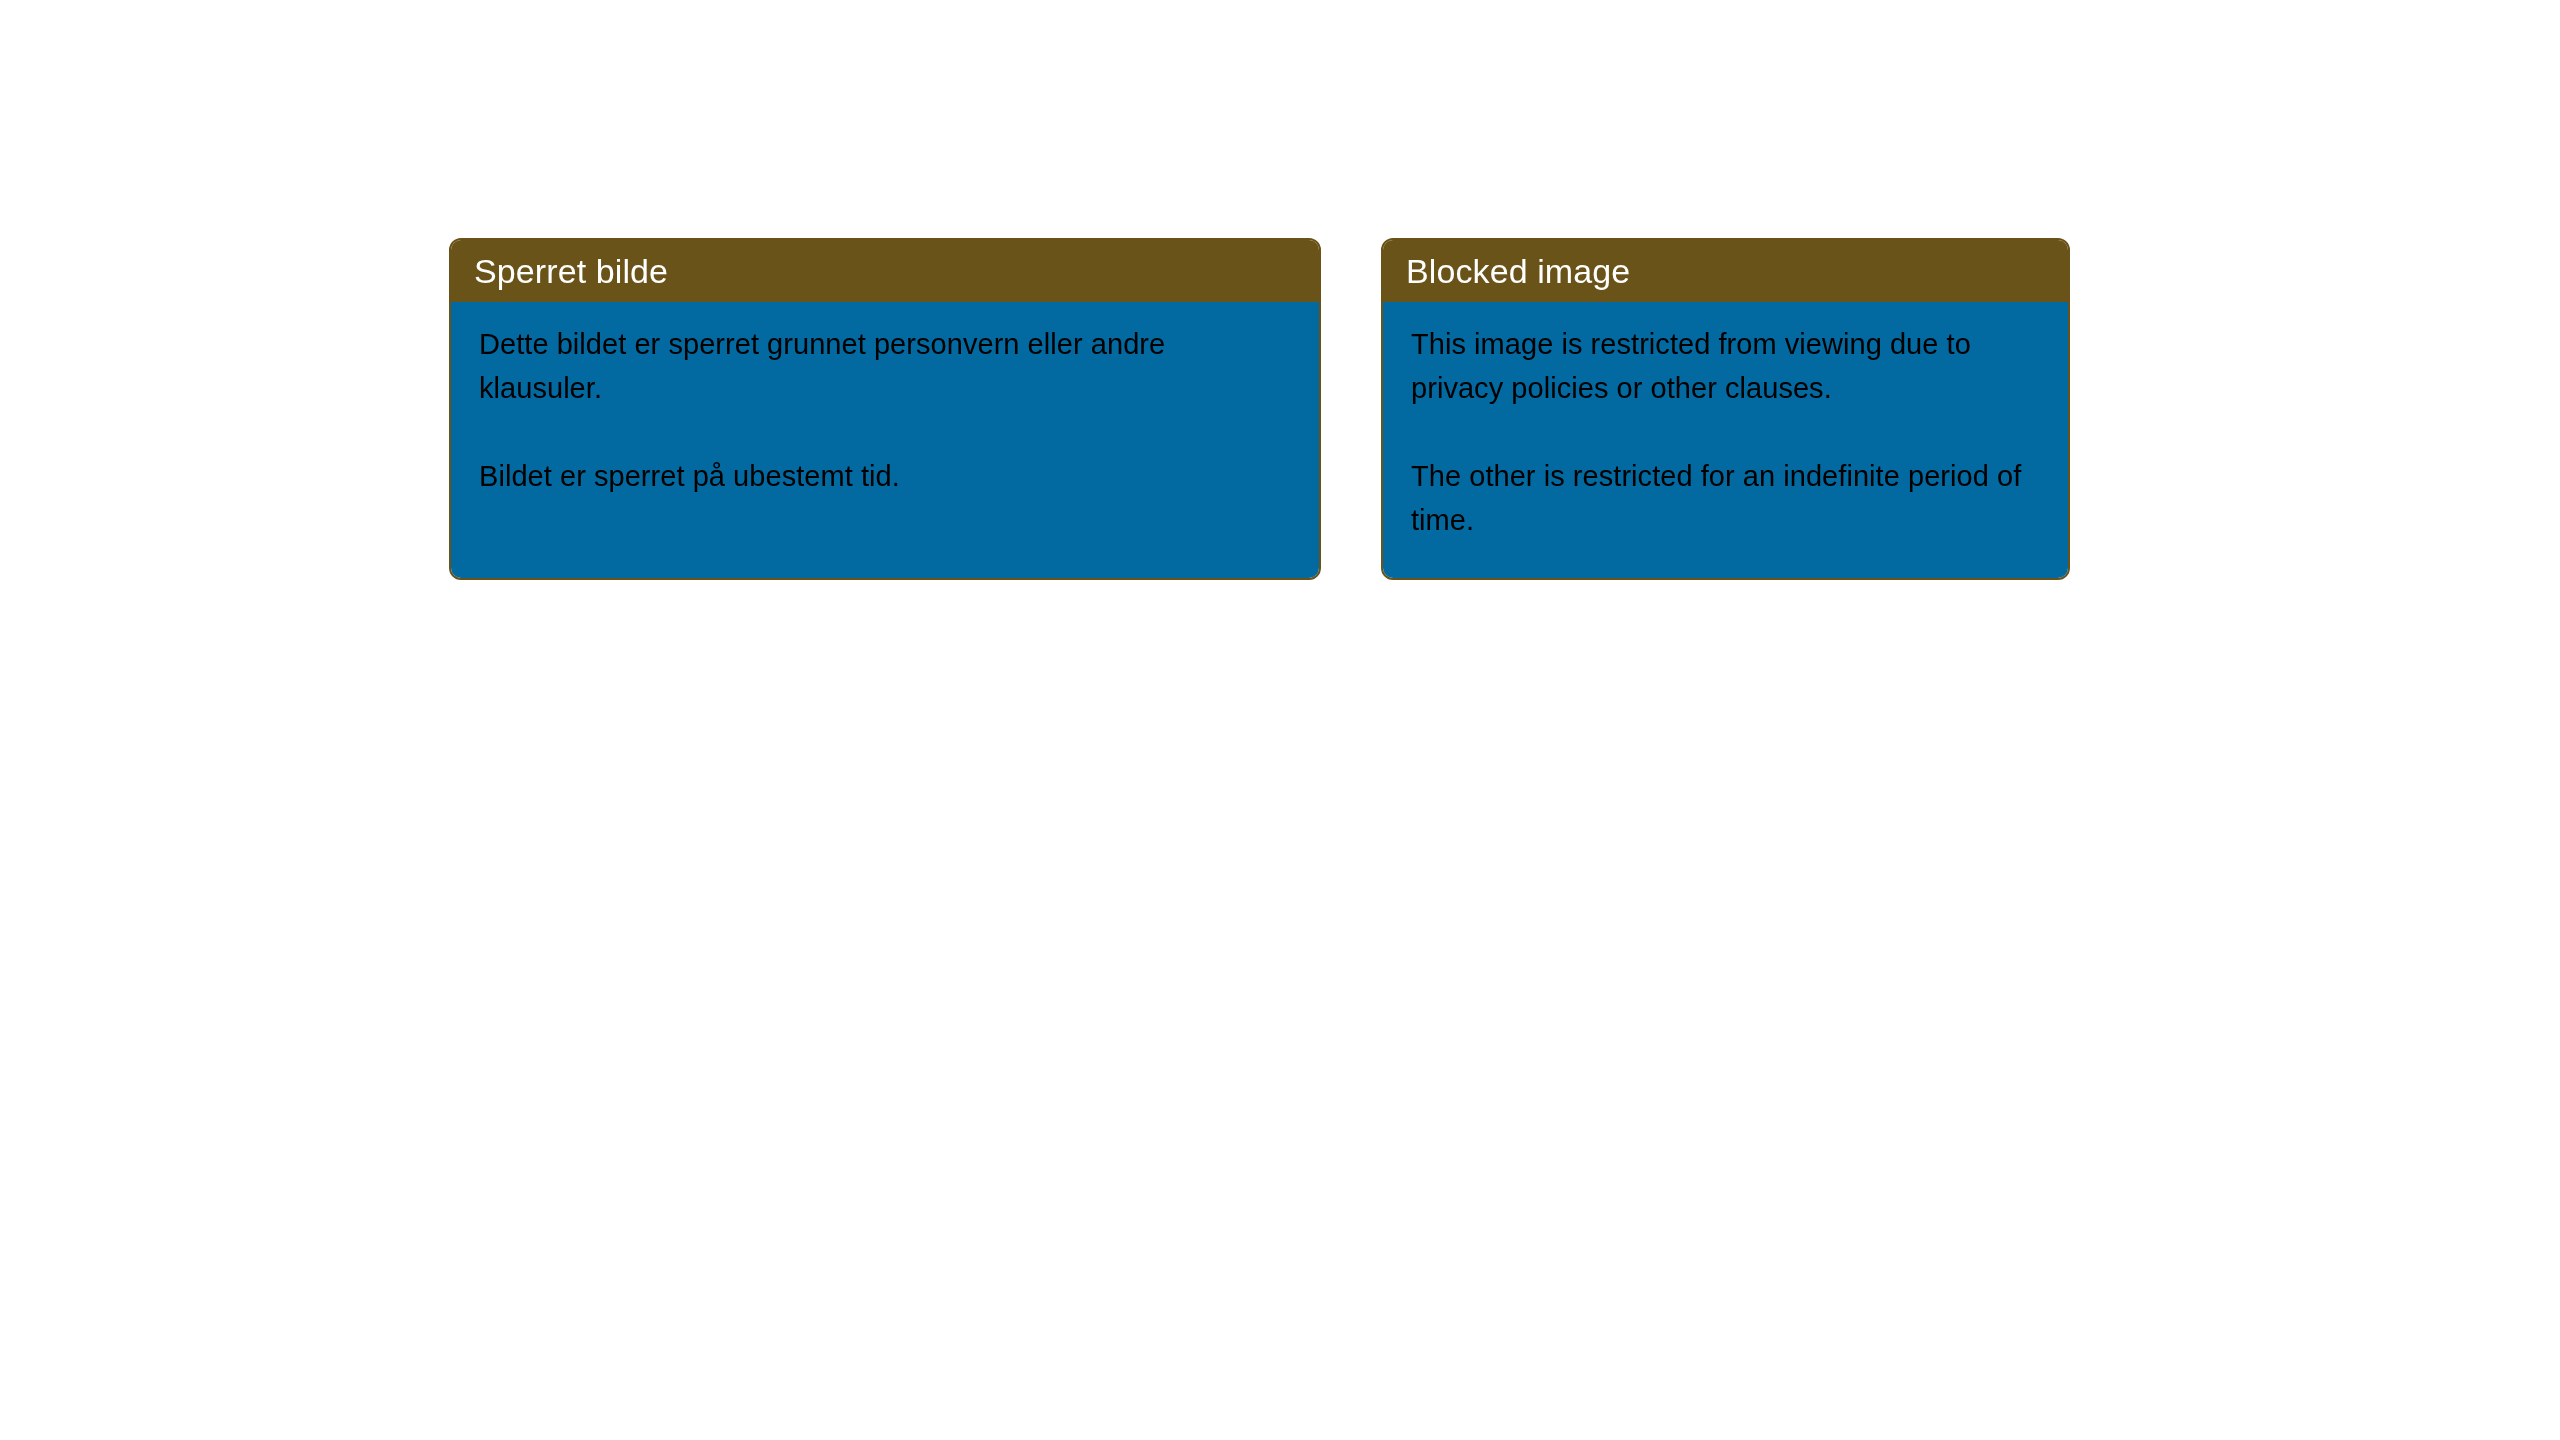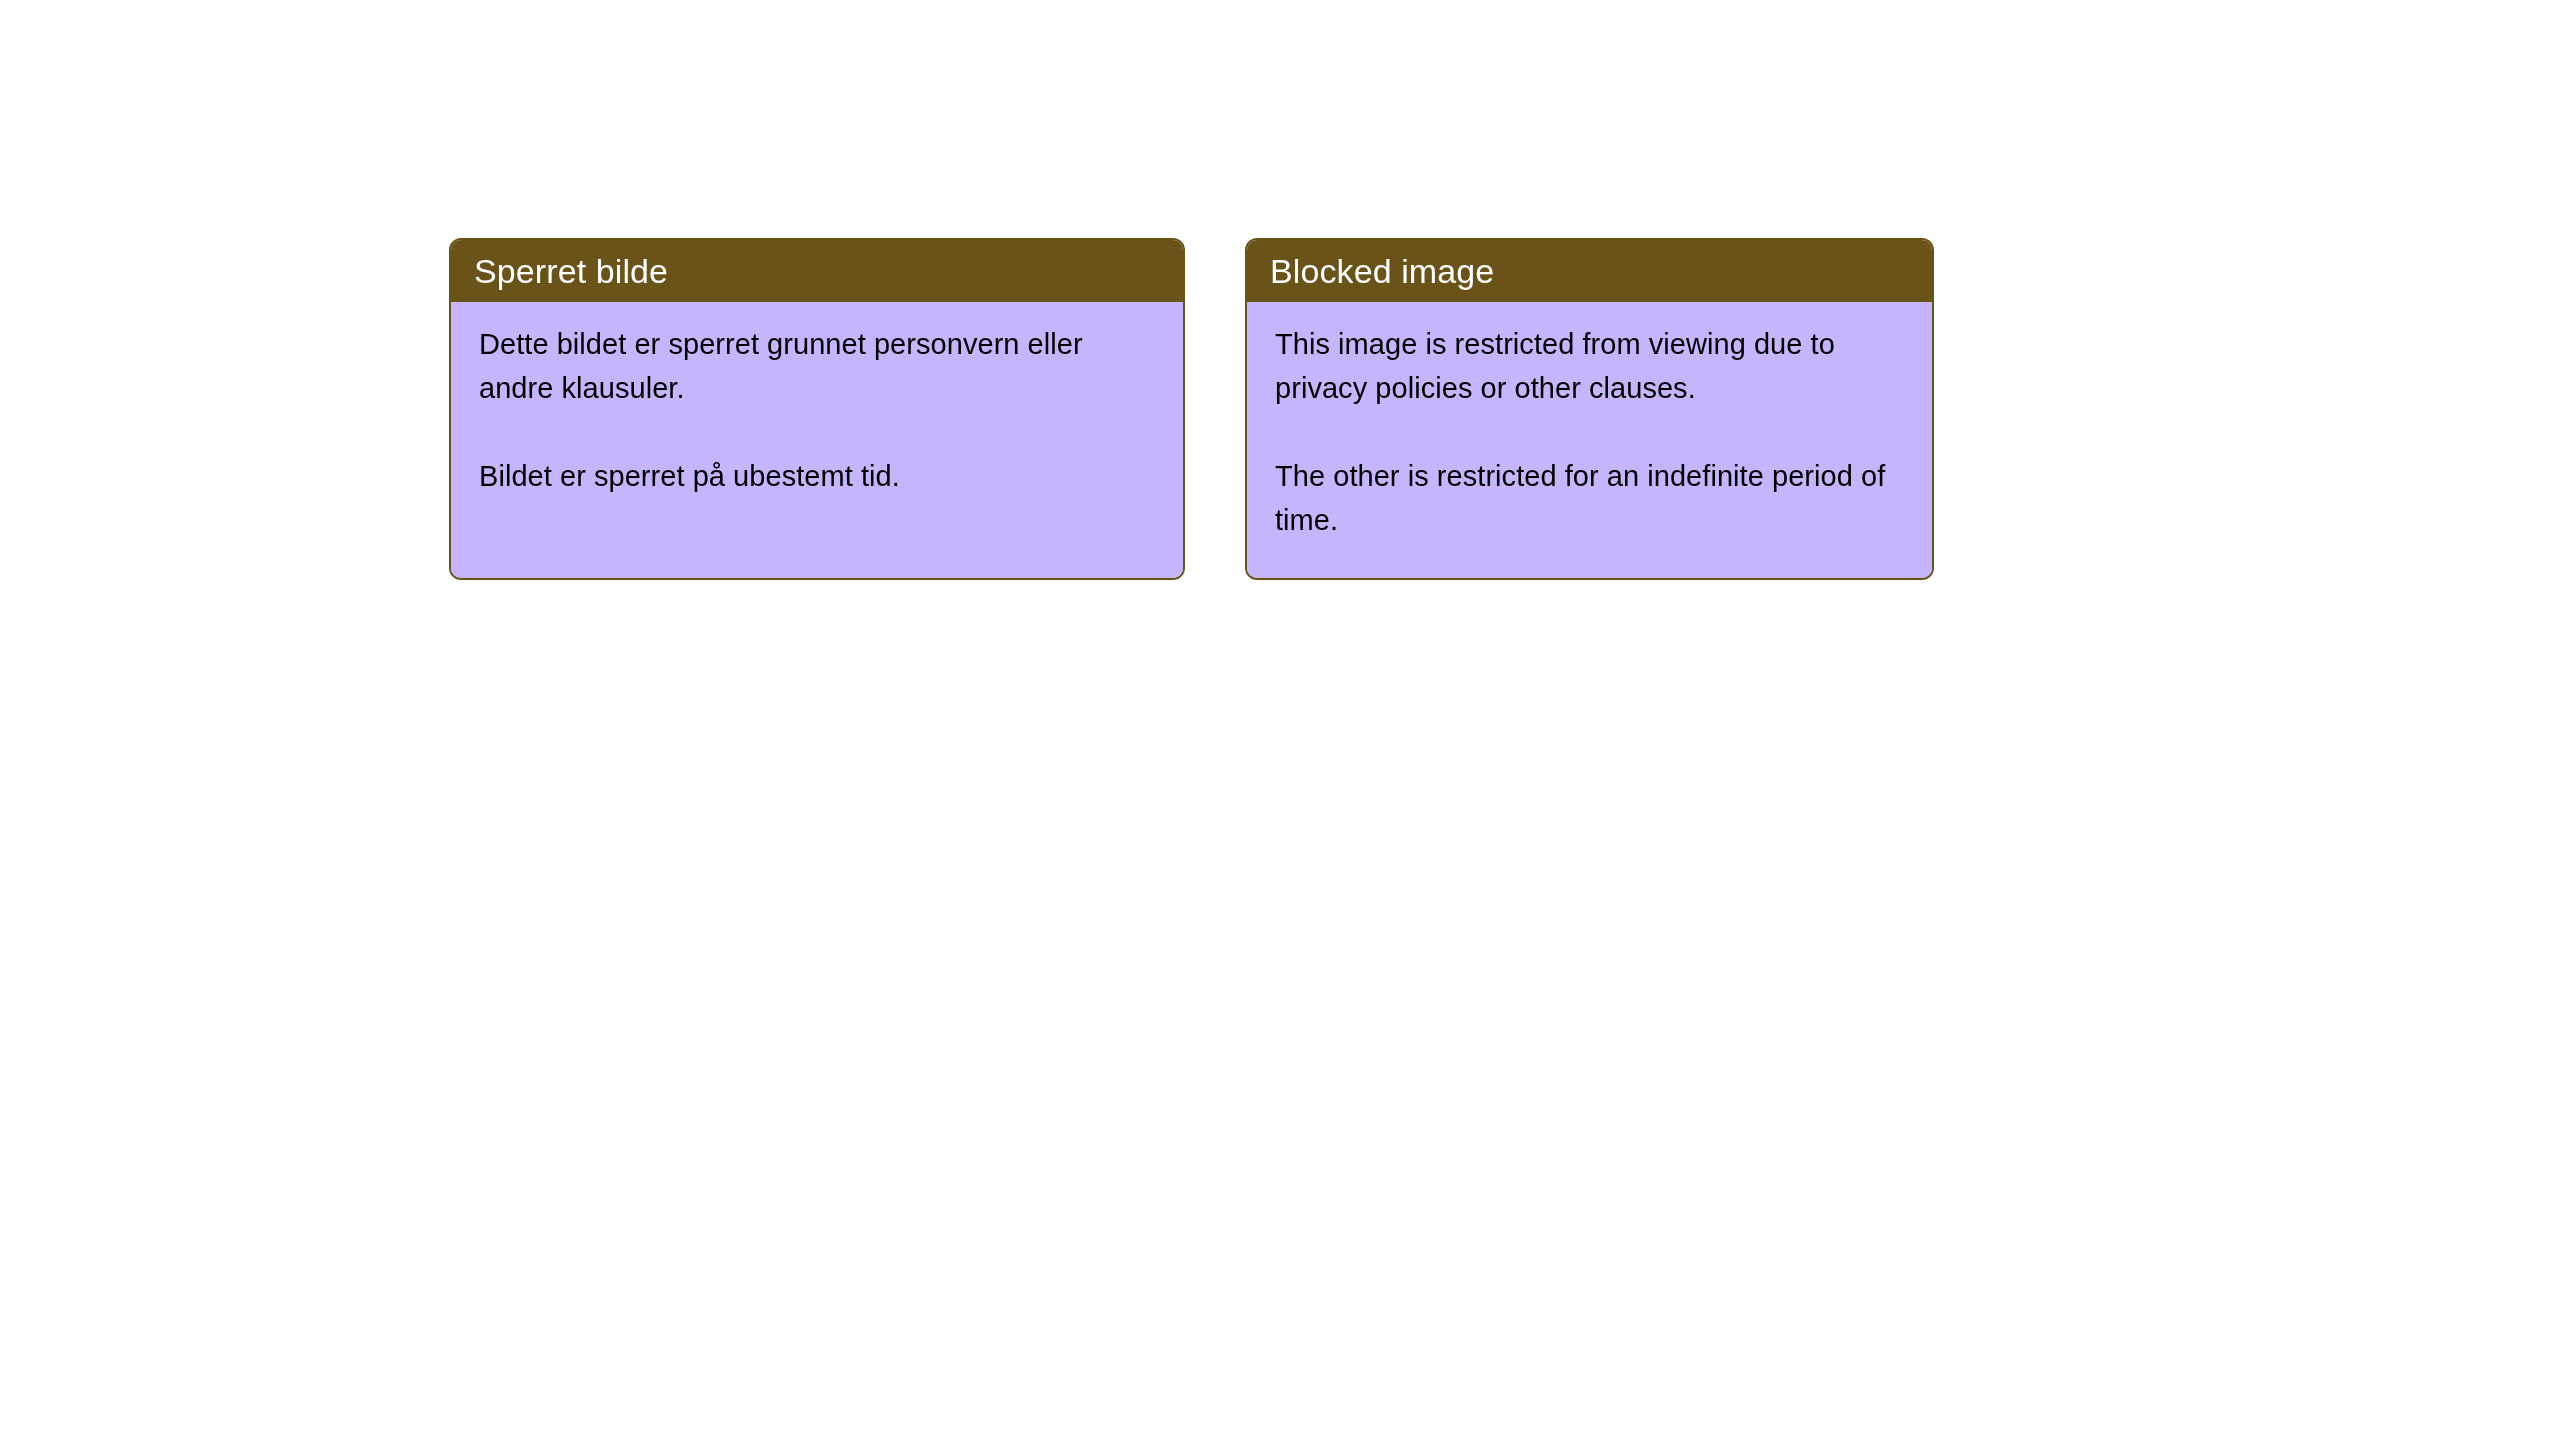--- a/index.html
+++ b/index.html
@@ -31,21 +31,21 @@
     background: #ffffff;
     border: 2px solid #6a5318;
     border-radius: 12px;
     overflow: hidden;
     height: 342px;
     display: flex;
     flex-direction: column;
   }
 
   .notice-card.card-no {
-    width: 736px;
+    width: 872px;
   }
 
   .notice-card.card-en {
     width: 689px;
   }
 
   .card-header {
     background: #6a5318;
     height: 63px;
     flex: 0 0 63px;
@@ -60,21 +60,21 @@
     color: #ffffff;
     font-size: 34px;
     font-weight: 400;
     line-height: 40px;
     letter-spacing: 0.1px;
     white-space: nowrap;
   }
 
   .card-body {
     flex: 1 1 auto;
-    background: #c4b5fd;
+    background: #0369a1;
     padding: 20px 26px 0 28px;
     box-sizing: border-box;
   }
 
   .card-paragraph {
     color: #000000;
     font-size: 29px;
     line-height: 44px;
     font-weight: 400;
     margin: 0;

